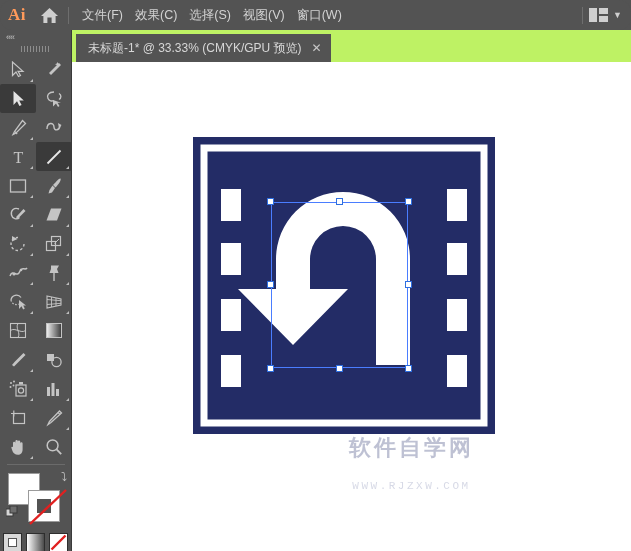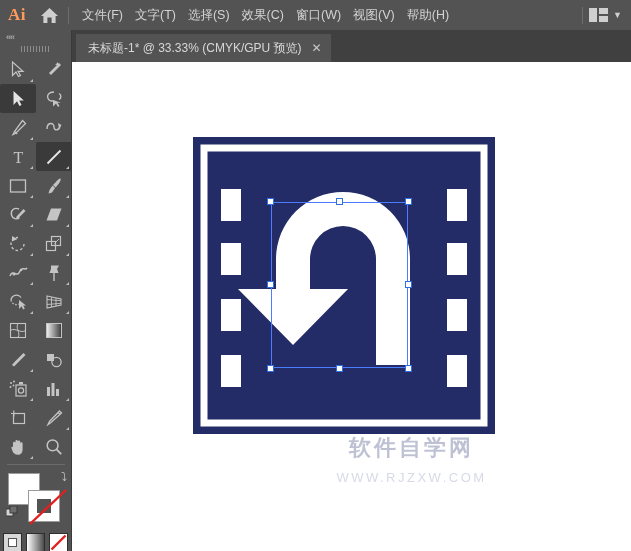--- a/index.html
+++ b/index.html
@@ -39,21 +39,21 @@
   }
   .menu-spacer { flex: 1; }
   .ws-div { width: 1px; height: 17px; background: #6e6e6e; margin: 0 6px; }
   .ws-switch { display: flex; align-items: center; gap: 5px; padding-right: 9px; }
   .ws-icon { display: block; }
   .chev { color: #cfcfcf; font-size: 9px; line-height: 1; }
 
   
   #tabbar {
     position: absolute; left: 72px; top: 30px; width: 559px; height: 32px;
-    background: #404040;
+    background: #bef264;
   }
   .doc-tab {
     position: absolute; left: 4px; top: 4px; height: 28px;
     background: #535353;
     display: flex; align-items: center;
     padding: 0 9px 0 12px; gap: 10px;
   }
   .doc-tab-label { color: #d7d7d7; font-size: 12px; white-space: nowrap; }
   .doc-tab-close { color: #c9c9c9; font-size: 12px; font-weight: bold; line-height: 1; }
 
@@ -171,46 +171,44 @@
     width: 215px; text-align: center;
     opacity: .30;
     user-select: none;
   }
   .wm-main {
     color: #2a3570; font-size: 22px; font-weight: bold;
     letter-spacing: 3px; line-height: 1;
     font-family: "DejaVu Sans", sans-serif;
   }
   .wm-sub {
-    color: #7b83ad; font-size: 13px; letter-spacing: 2.5px;
-    margin-top: 11px;
-    font-family: Liberation Sans, sans-serif;
+    color: #7b83ad; font-size: 11px; letter-spacing: 2.5px;
+    margin-top: 21px;
+    font-family: Liberation Mono, monospace;
   }
 </style>
 </head>
 <body>
 
 <div id="app">
 
   <div id="menubar">
     <div class="ai-logo">Ai</div>
     <div class="home-btn">
       <svg width="19" height="17" viewBox="0 0 19 17" aria-hidden="true">
         <path d="M9.5 1 L18 9 L15.6 9 L15.6 16 L11.6 16 L11.6 10.5 L7.4 10.5 L7.4 16 L3.4 16 L3.4 9 L1 9 Z" fill="#cfcfcf"></path>
       </svg>
     </div>
     <div class="menu-div"></div>
 
     <div class="menu-item">文件(F)</div>
-    <div class="menu-item">文字(T)</div>
+    <div class="menu-item">效果(C)</div>
     <div class="menu-item">选择(S)</div>
-    <div class="menu-item">效果(C)</div>
+    <div class="menu-item">视图(V)</div>
     <div class="menu-item">窗口(W)</div>
-    <div class="menu-item">视图(V)</div>
-    <div class="menu-item">帮助(H)</div>
 
     <div class="menu-spacer"></div>
     <div class="ws-div"></div>
     <div class="ws-switch">
       <svg class="ws-icon" width="19" height="14" viewBox="0 0 19 14" aria-hidden="true">
         <rect x="0" y="0" width="8" height="14" fill="#cfcfcf"></rect>
         <rect x="10" y="0" width="9" height="6" fill="#cfcfcf"></rect>
         <rect x="10" y="8" width="9" height="6" fill="#cfcfcf"></rect>
       </svg>
       <span class="chev">▼</span>

